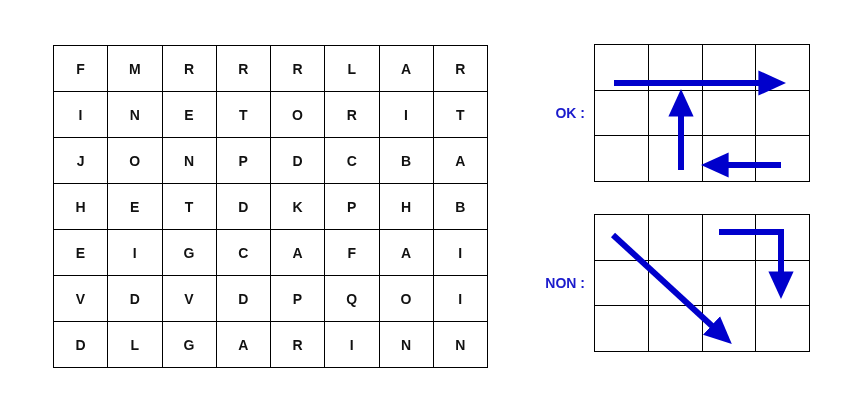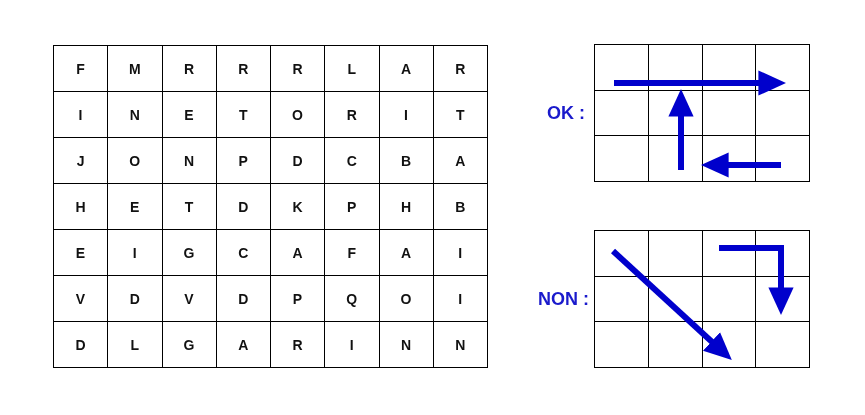--- a/index.html
+++ b/index.html
@@ -46,27 +46,27 @@
     letter-spacing: 0.2px;
   }
 
   
   .example-block {
     position: absolute;
     display: flex;
     align-items: center;
   }
   #example-ok   { left: 538px; top: 44px;  }
-  #example-non  { left: 538px; top: 230px; }
+  #example-non  { left: 538px; top: 214px; }
 
   .example-label {
     width: 56px;
     text-align: right;
     padding-right: 9px;
-    font-size: 18px;
+    font-size: 14px;
     font-weight: bold;
     color: #1a1acc;
     box-sizing: border-box;
     white-space: pre;
   }
 
   .mini-grid {
     position: relative;
     width: 216px;
     height: 138px;

